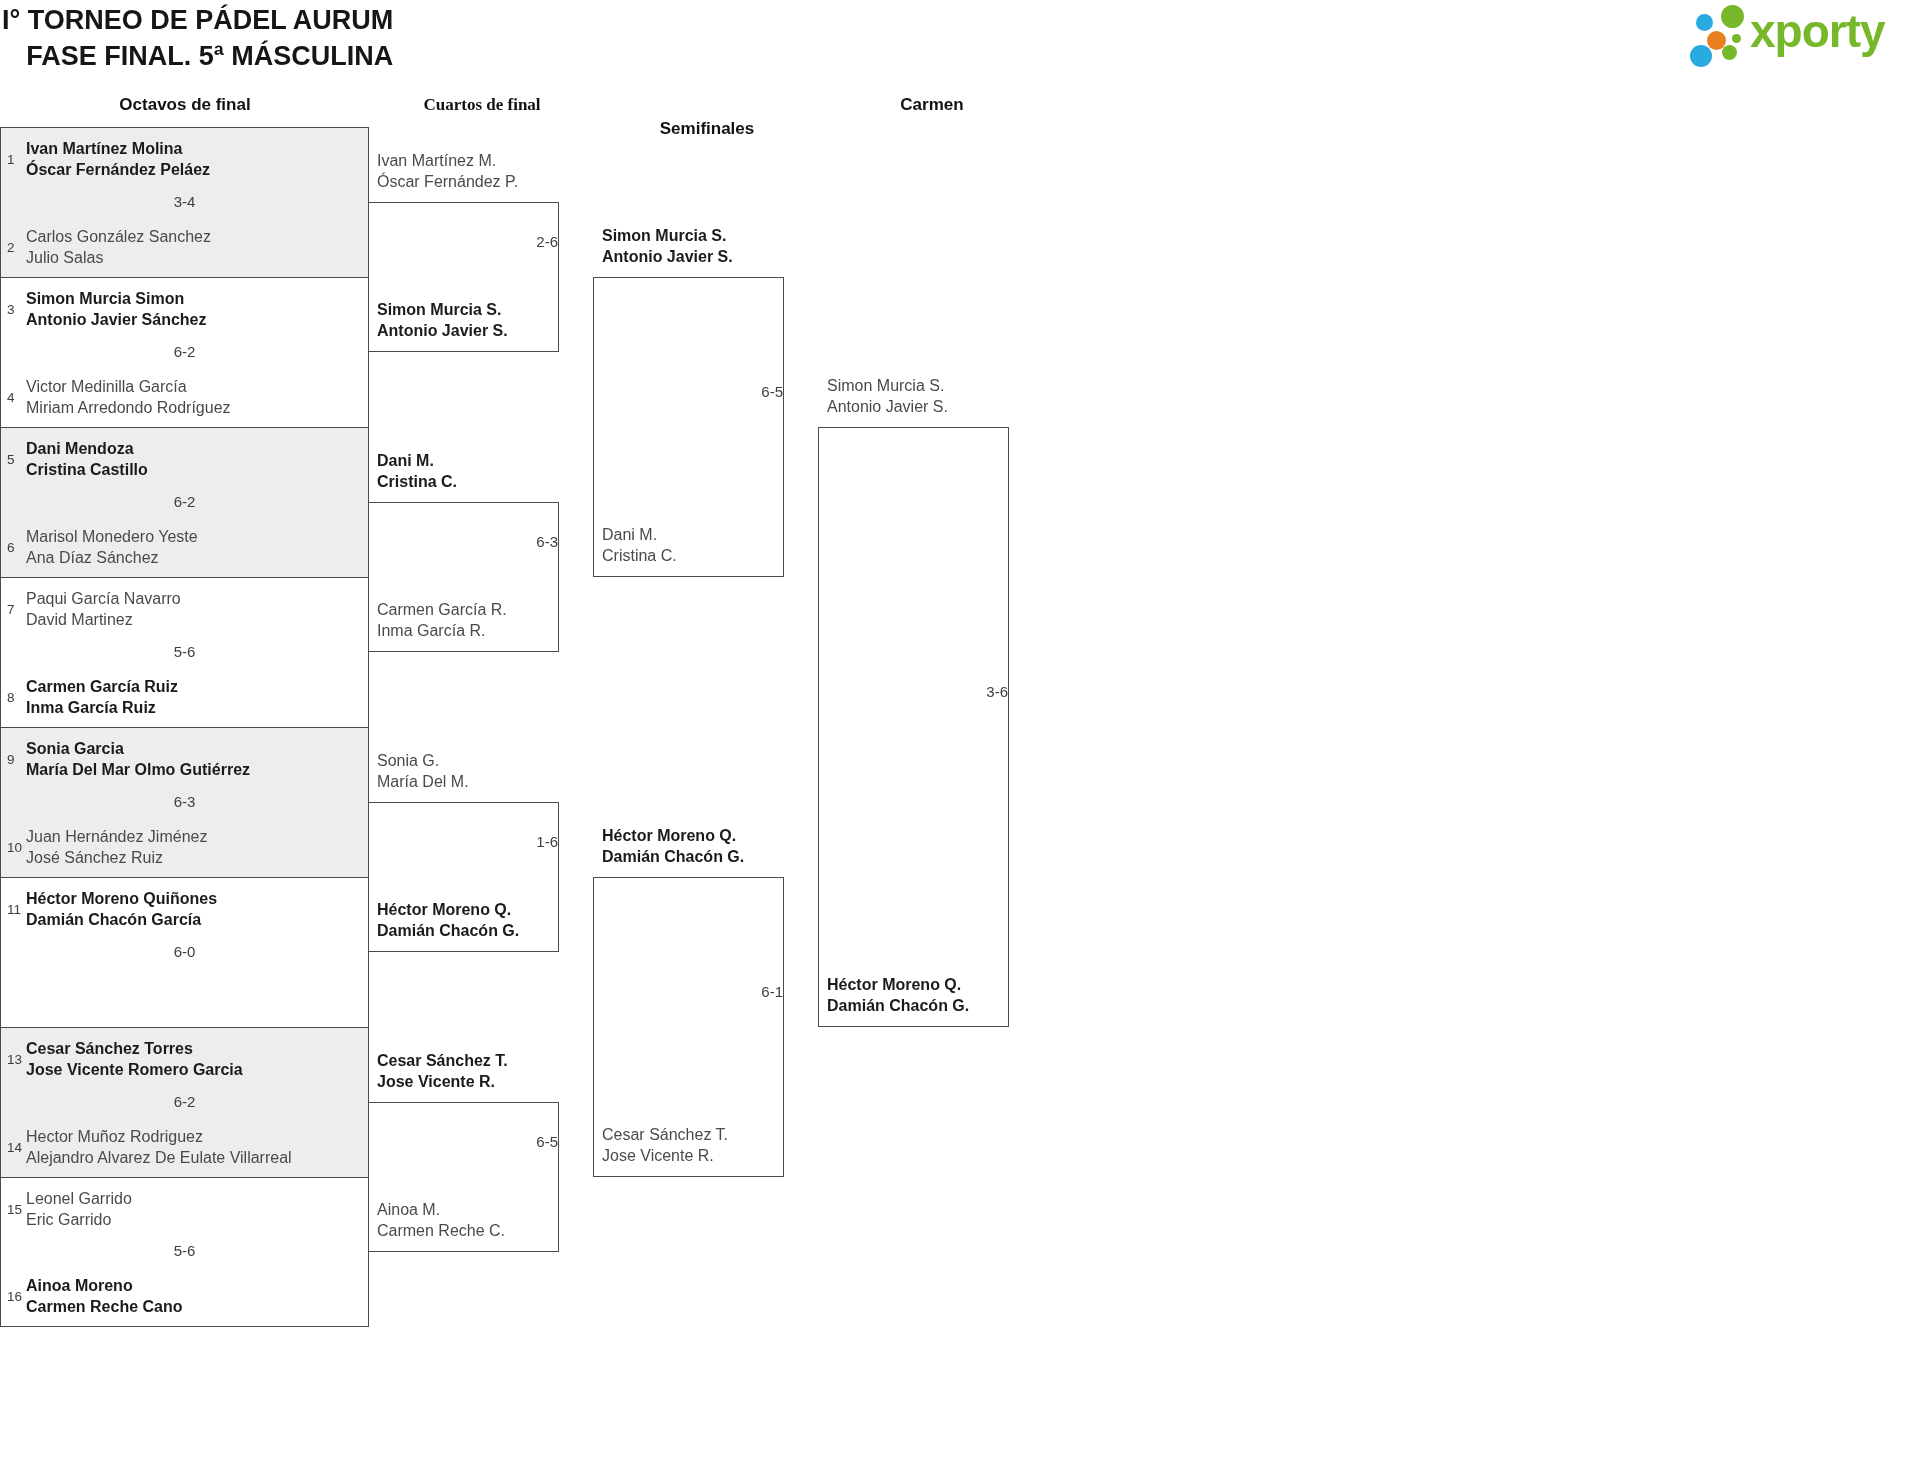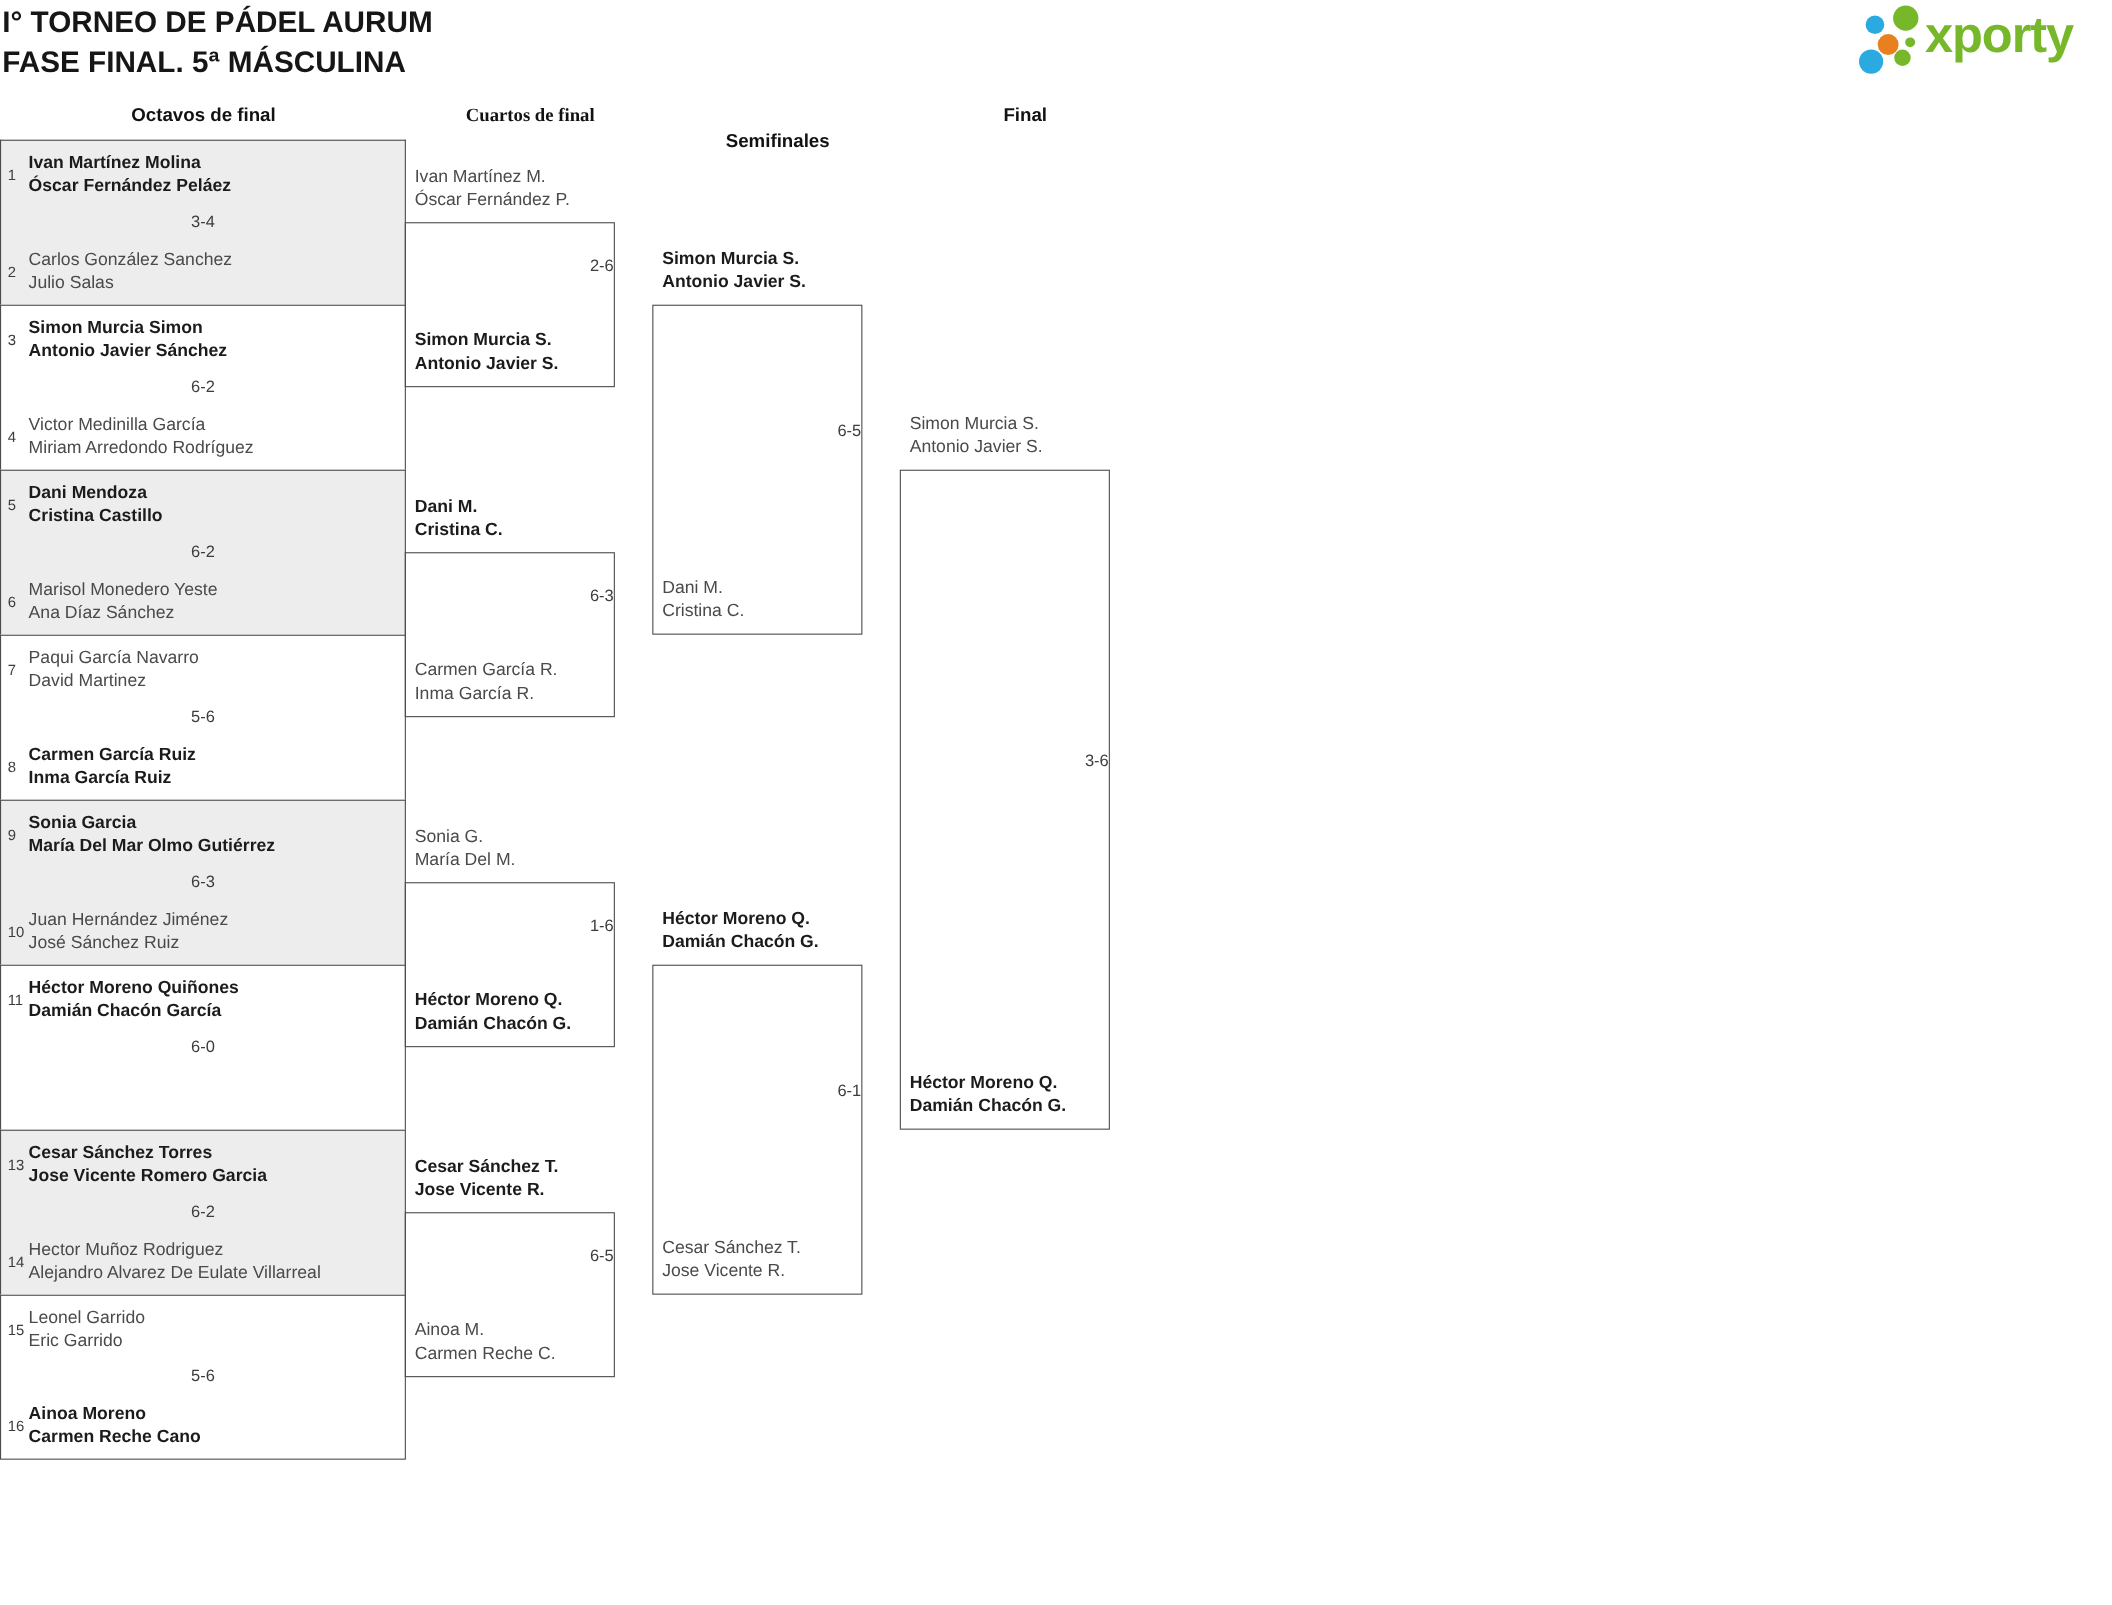--- a/index.html
+++ b/index.html
@@ -1,20 +1,20 @@
 <!DOCTYPE html>
 <html><head>
 <meta charset="utf-8">
 <style>
   html,body{margin:0;padding:0;background:#fff;}
   body{width:1920px;height:1459px;font-family:"Liberation Sans",sans-serif;-webkit-font-smoothing:antialiased;}
   #stage{position:relative;width:1920px;height:1459px;background:#fff;overflow:hidden;}
 
   
-  .title{position:absolute;left:2px;top:2px;font-size:27px;line-height:36px;font-weight:700;color:#161616;white-space:pre;}
+  .title{position:absolute;left:2px;top:2px;font-size:27px;line-height:36px;font-weight:700;color:#161616;white-space:pre;text-align:right;}
 
   
   .logo{position:absolute;left:1688px;top:2px;width:230px;height:70px;}
   .logo .dot{position:absolute;border-radius:50%;}
   .logo .d1{left:8px;top:12px;width:17px;height:17px;background:#2ba9e1;}
   .logo .d2{left:33px;top:3px;width:23px;height:23px;background:#76b82a;}
   .logo .d3{left:19px;top:29px;width:19px;height:19px;background:#e8801f;}
   .logo .d4{left:2px;top:43px;width:22px;height:22px;background:#2ba9e1;}
   .logo .d5{left:34px;top:43px;width:15px;height:15px;background:#76b82a;}
   .logo .d6{left:44px;top:32px;width:9px;height:9px;background:#76b82a;}
@@ -66,21 +66,21 @@
     <span class="dot d3"></span>
     <span class="dot d4"></span>
     <span class="dot d5"></span>
     <span class="dot d6"></span>
     <span class="wordmark">xporty</span>
   </div>
 
   <div class="colhead ch1">Octavos de final</div>
   <div class="colhead ch2">Cuartos de final</div>
   <div class="colhead ch3">Semifinales</div>
-  <div class="colhead ch4">Final</div>
+  <div class="colhead ch4">Carmen</div>
 
   <div class="r16col">
 
     <div class="m16 shaded">
       <div class="trow t">
         <span class="seed">1</span>
         <span class="tname win">
           <span class="l">Ivan Martínez Molina</span>
           <span class="l">Óscar Fernández Peláez</span>
         </span>

